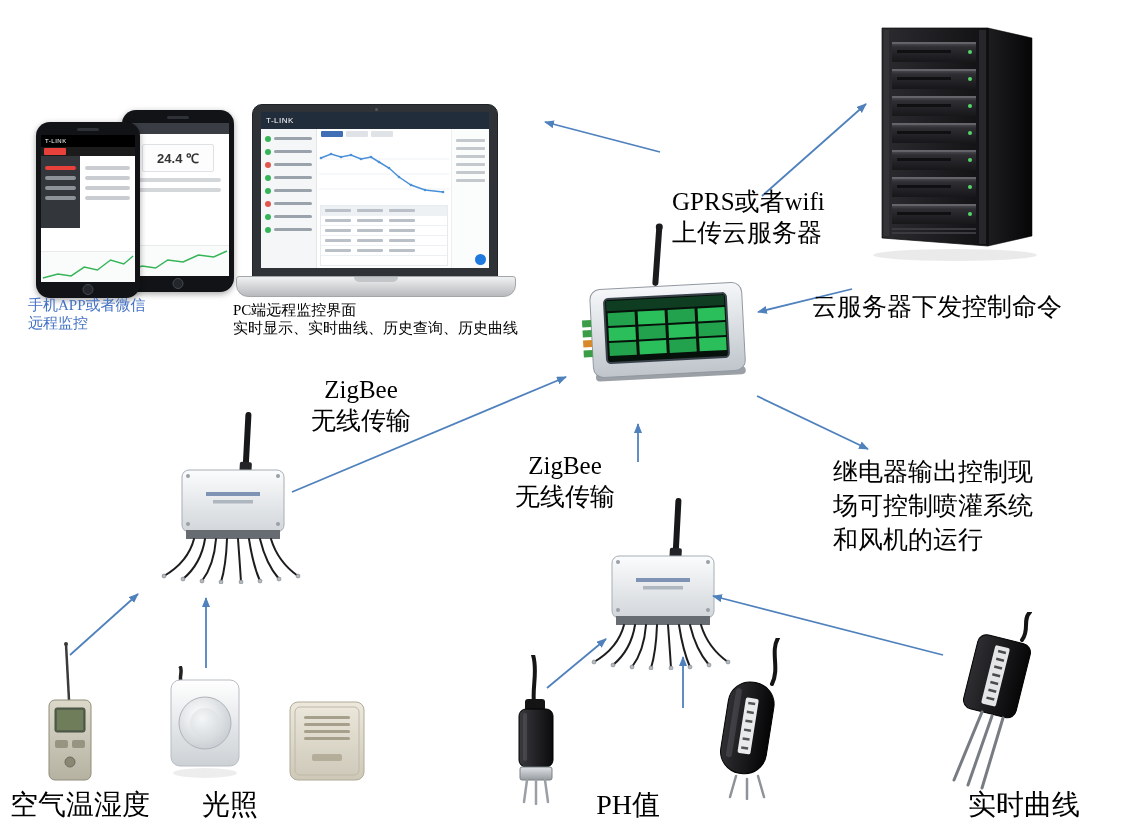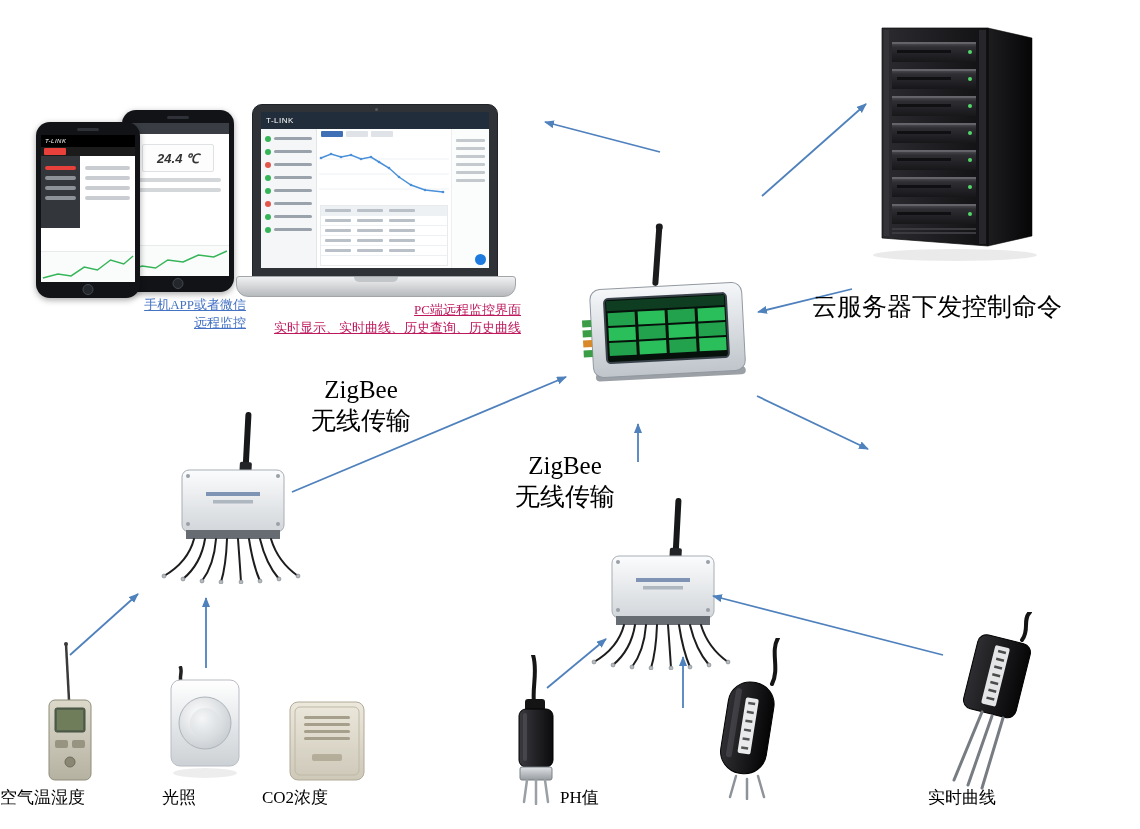--- a/index.html
+++ b/index.html
@@ -11,37 +11,37 @@
   
   #arrow-layer{position:absolute;left:0;top:0;width:1140px;height:829px;z-index:6;pointer-events:none;}
 
   
   .biglabel{position:absolute;color:#000;font-size:25px;line-height:31px;white-space:pre-line;z-index:7;}
   #lbl-gprs{left:672px;top:186px;}
   #lbl-cloud{left:812px;top:291px;text-align:right;}
   #lbl-zig1{left:296px;top:374px;width:130px;text-align:center;}
   #lbl-zig2{left:500px;top:450px;width:130px;text-align:center;}
   #lbl-relay{left:833px;top:455px;line-height:34px;}
-  .sensor-label{position:absolute;top:786px;font-size:17px;color:#000;text-align:left;z-index:7;}
+  .sensor-label{position:absolute;top:786px;font-size:28px;color:#000;text-align:right;z-index:7;}
   #sl-air{left:0;width:150px;}
   #sl-light{left:162px;width:96px;}
   #sl-co2{left:262px;width:140px;}
   #sl-ph{left:560px;width:100px;}
   #sl-ce{left:700px;width:200px;}
   #sl-soil{left:928px;width:152px;}
 
-  .caption{position:absolute;color:#4472c4;font-size:13px;line-height:18px;text-align:right;
-           white-space:pre-line;z-index:7;text-decoration:underline;}
+  .caption{position:absolute;color:#4472c4;font-size:15px;line-height:18px;text-align:left;
+           white-space:pre-line;z-index:7;}
   #cap-phone{left:28px;top:296px;width:218px;}
   #cap-pc{left:233px;top:301px;width:288px;}
 
   
   .phone{position:absolute;background:#111317;border-radius:14px;box-shadow:0 2px 6px rgba(0,0,0,.35);}
   .phone .speaker{position:absolute;top:6px;left:50%;transform:translateX(-50%);width:22px;height:3px;border-radius:2px;background:#2e3238;}
-  .phone .screen{position:absolute;left:5px;right:5px;top:13px;bottom:16px;background:#fff;overflow:hidden;font-style:italic;}
+  .phone .screen{position:absolute;left:5px;right:5px;top:13px;bottom:16px;background:#fff;overflow:hidden;}
   .phone .home{position:absolute;bottom:3px;left:50%;transform:translateX(-50%);width:9px;height:9px;border-radius:50%;background:#23262b;border:1px solid #454a52;}
   #phone-left{left:36px;top:122px;width:104px;height:176px;z-index:3;}
   #phone-right{left:122px;top:110px;width:112px;height:182px;z-index:2;}
   .p-header{height:12px;background:#000;color:#fff;font-size:6px;line-height:12px;padding-left:4px;
             font-family:"Liberation Sans",sans-serif;letter-spacing:.5px;}
   .p-sub{height:9px;background:#1b1b1b;position:relative;}
   .p-sub .chip{position:absolute;left:3px;top:1px;width:22px;height:7px;background:#e8413c;border-radius:1px;}
   .p-body{display:flex;height:72px;}
   .p-col-dark{width:42%;background:#33363b;padding-top:4px;}
   .p-col-dark .ln{height:4px;margin:6px 4px;background:#8d9299;border-radius:2px;}
@@ -260,21 +260,21 @@
           <div class="ln"></div>
           <div class="ln"></div>
       </div>
       <div class="lp-fab"></div>
     </div>
   </div>
   <div class="abs" id="laptop-base">
       <div class="notch"></div>
     </div>
 
-  <div class="caption" id="cap-pc" style="color: #be185d;">PC端远程监控界面
+  <div class="caption" id="cap-pc" style="color: #000000;">PC端远程监控界面
 实时显示、实时曲线、历史查询、历史曲线</div>
 
   <svg class="abs" style="left:860px;top:8px;z-index:2" width="190" height="255" viewBox="0 0 190 255">
     <defs>
       <linearGradient id="gFront" x1="0" y1="0" x2="1" y2="0">
         <stop offset="0" stop-color="#2c2c30"></stop>
           <stop offset="1" stop-color="#111114"></stop>
       </linearGradient>
       <linearGradient id="gSide" x1="0" y1="0" x2="1" y2="0">
         <stop offset="0" stop-color="#1d1d20"></stop>
@@ -581,25 +581,29 @@
         <rect x="62" y="86" width="8" height="2.5"></rect>
       </g>
     </g>
     <g stroke="#777c82" stroke-width="3" stroke-linecap="round">
       <path d="M52,100 L24,168"></path>
         <path d="M62,104 L38,173"></path>
         <path d="M73,106 L52,176"></path>
     </g>
   </svg>
 
+  <div class="biglabel" id="lbl-gprs">GPRS或者wifi
+上传云服务器</div>
   <div class="biglabel" id="lbl-cloud">云服务器下发控制命令</div>
   <div class="biglabel" id="lbl-zig1">ZigBee
 无线传输</div>
   <div class="biglabel" id="lbl-zig2">ZigBee
 无线传输</div>
+  <div class="biglabel" id="lbl-relay">继电器输出控制现
+场可控制喷灌系统
+和风机的运行</div>
 
   <div class="sensor-label" id="sl-air">空气温湿度</div>
   <div class="sensor-label" id="sl-light">光照</div>
-  <div class="sensor-label" id="sl-co2">CO2浓度</div>
   <div class="sensor-label" id="sl-ph">PH值</div>
   <div class="sensor-label" id="sl-soil">实时曲线</div>
 
 </div>
 
 </body></html>

